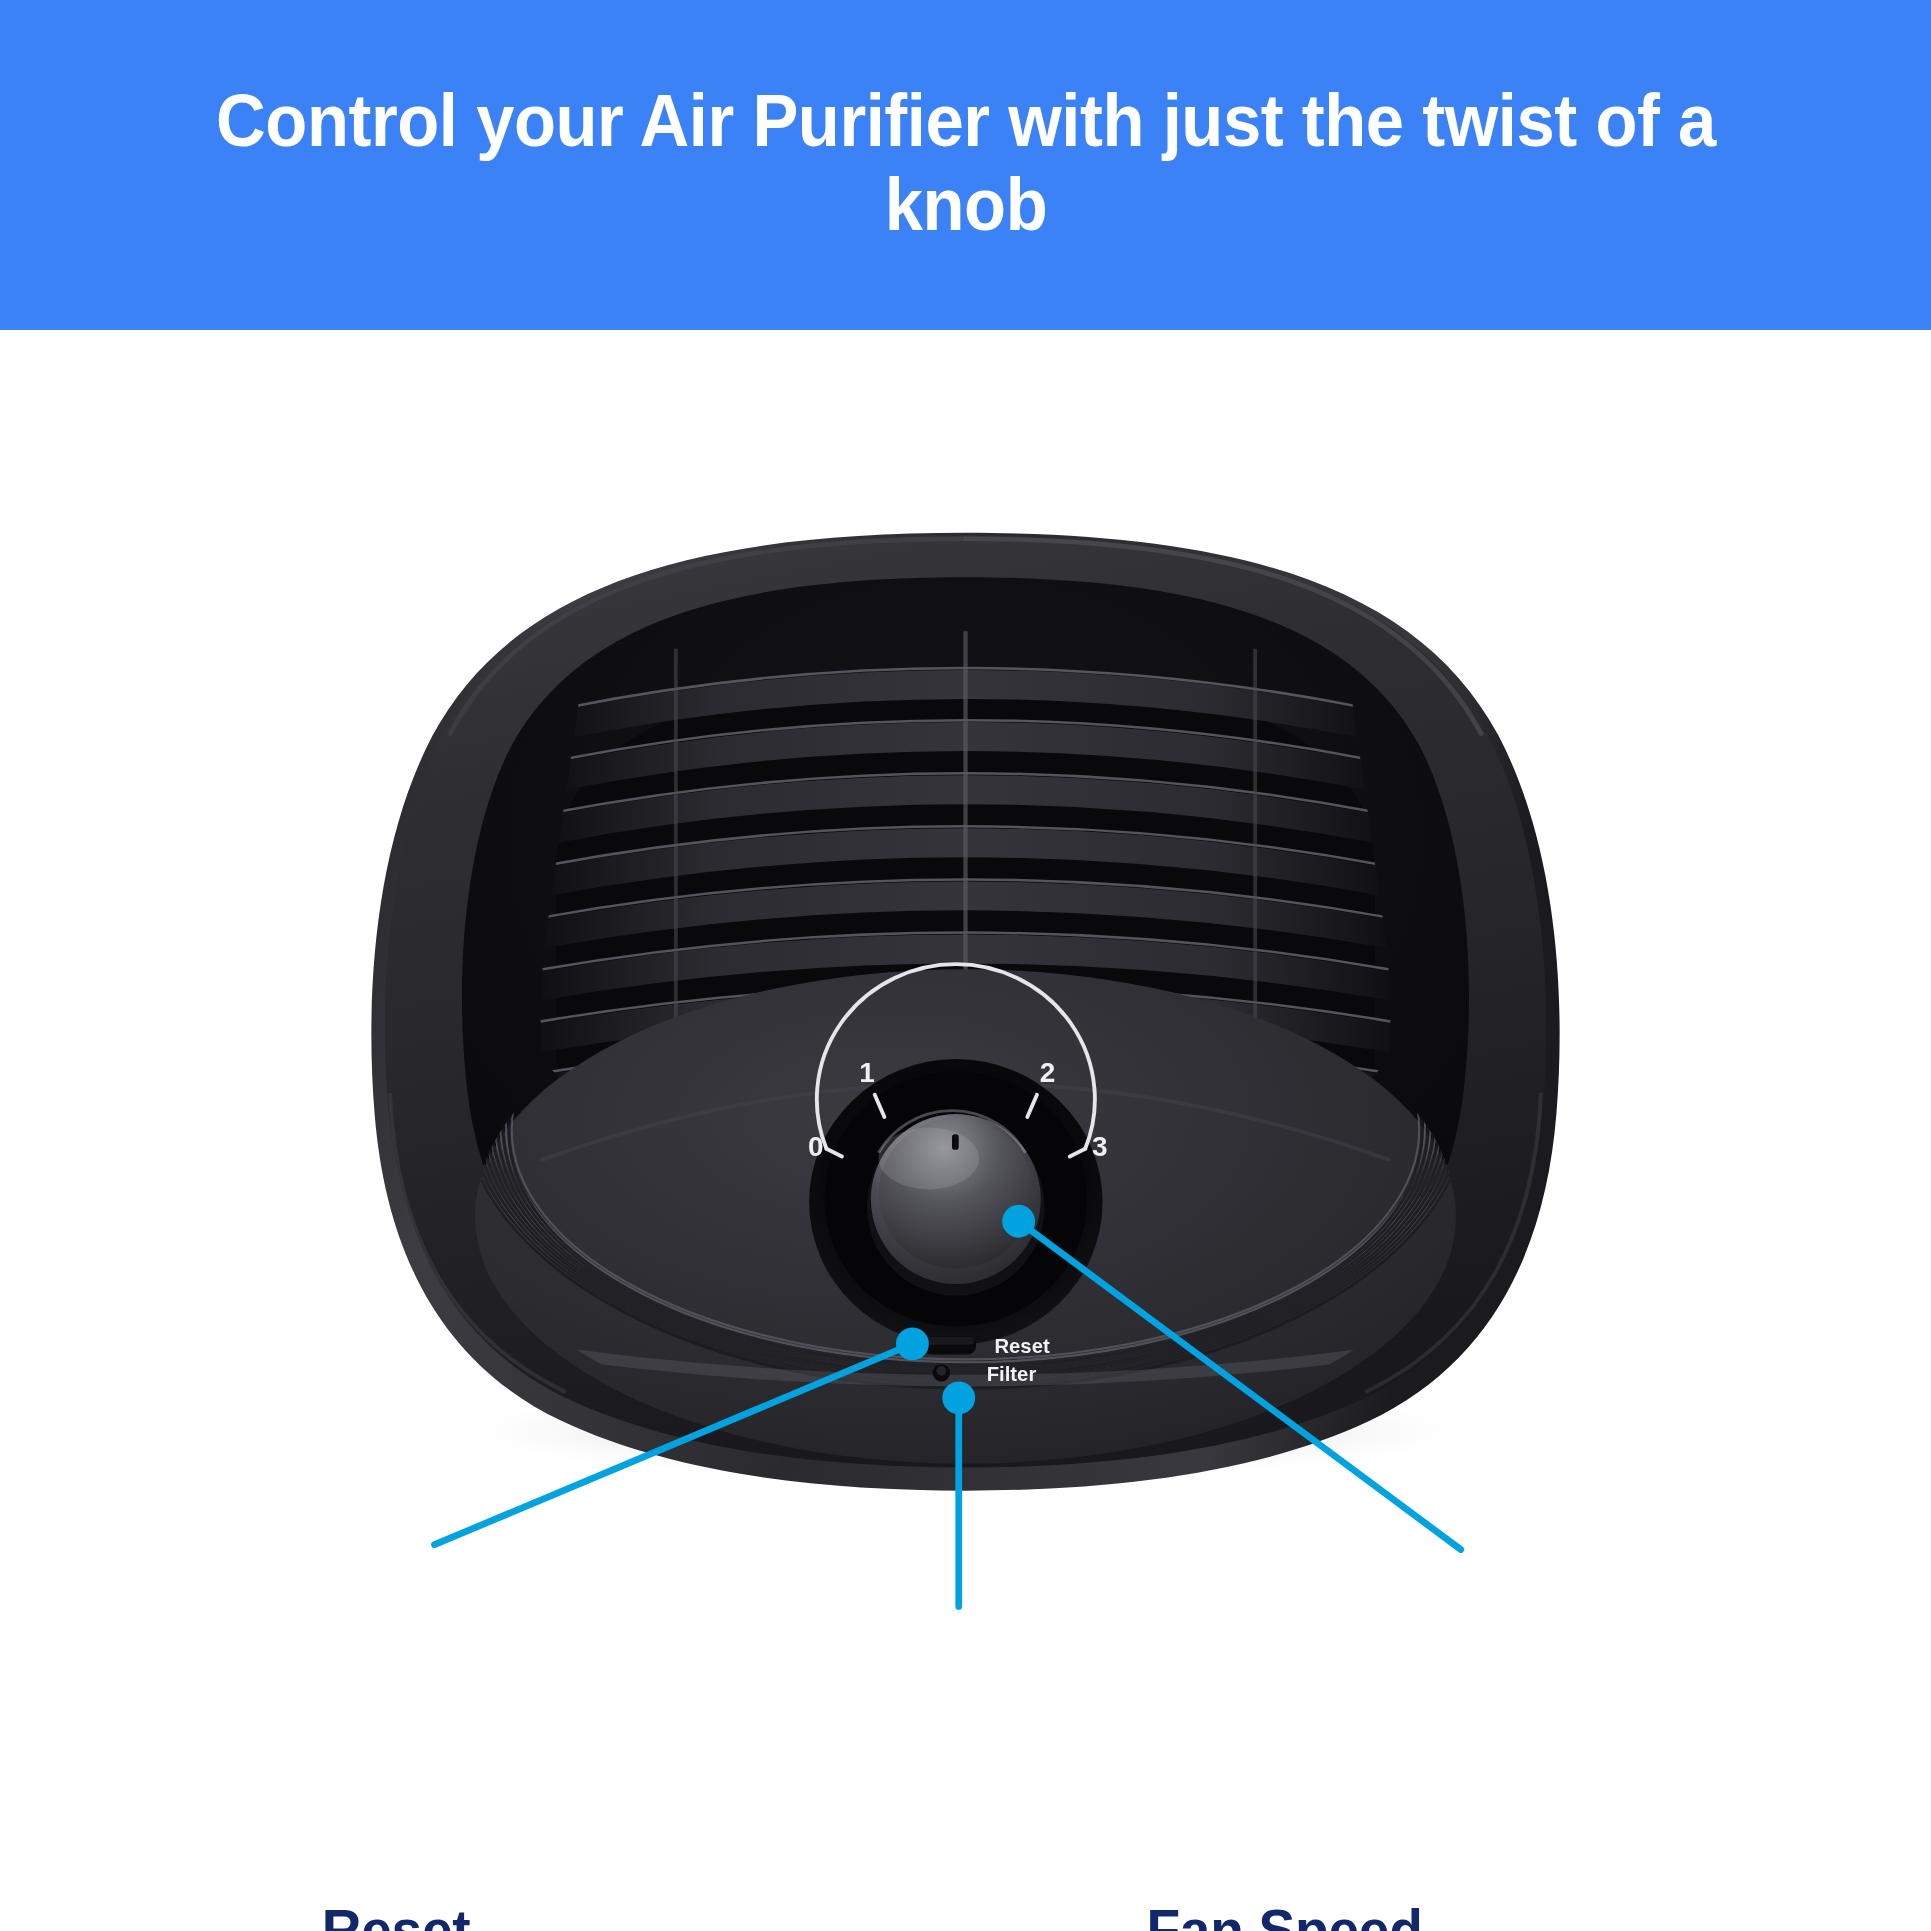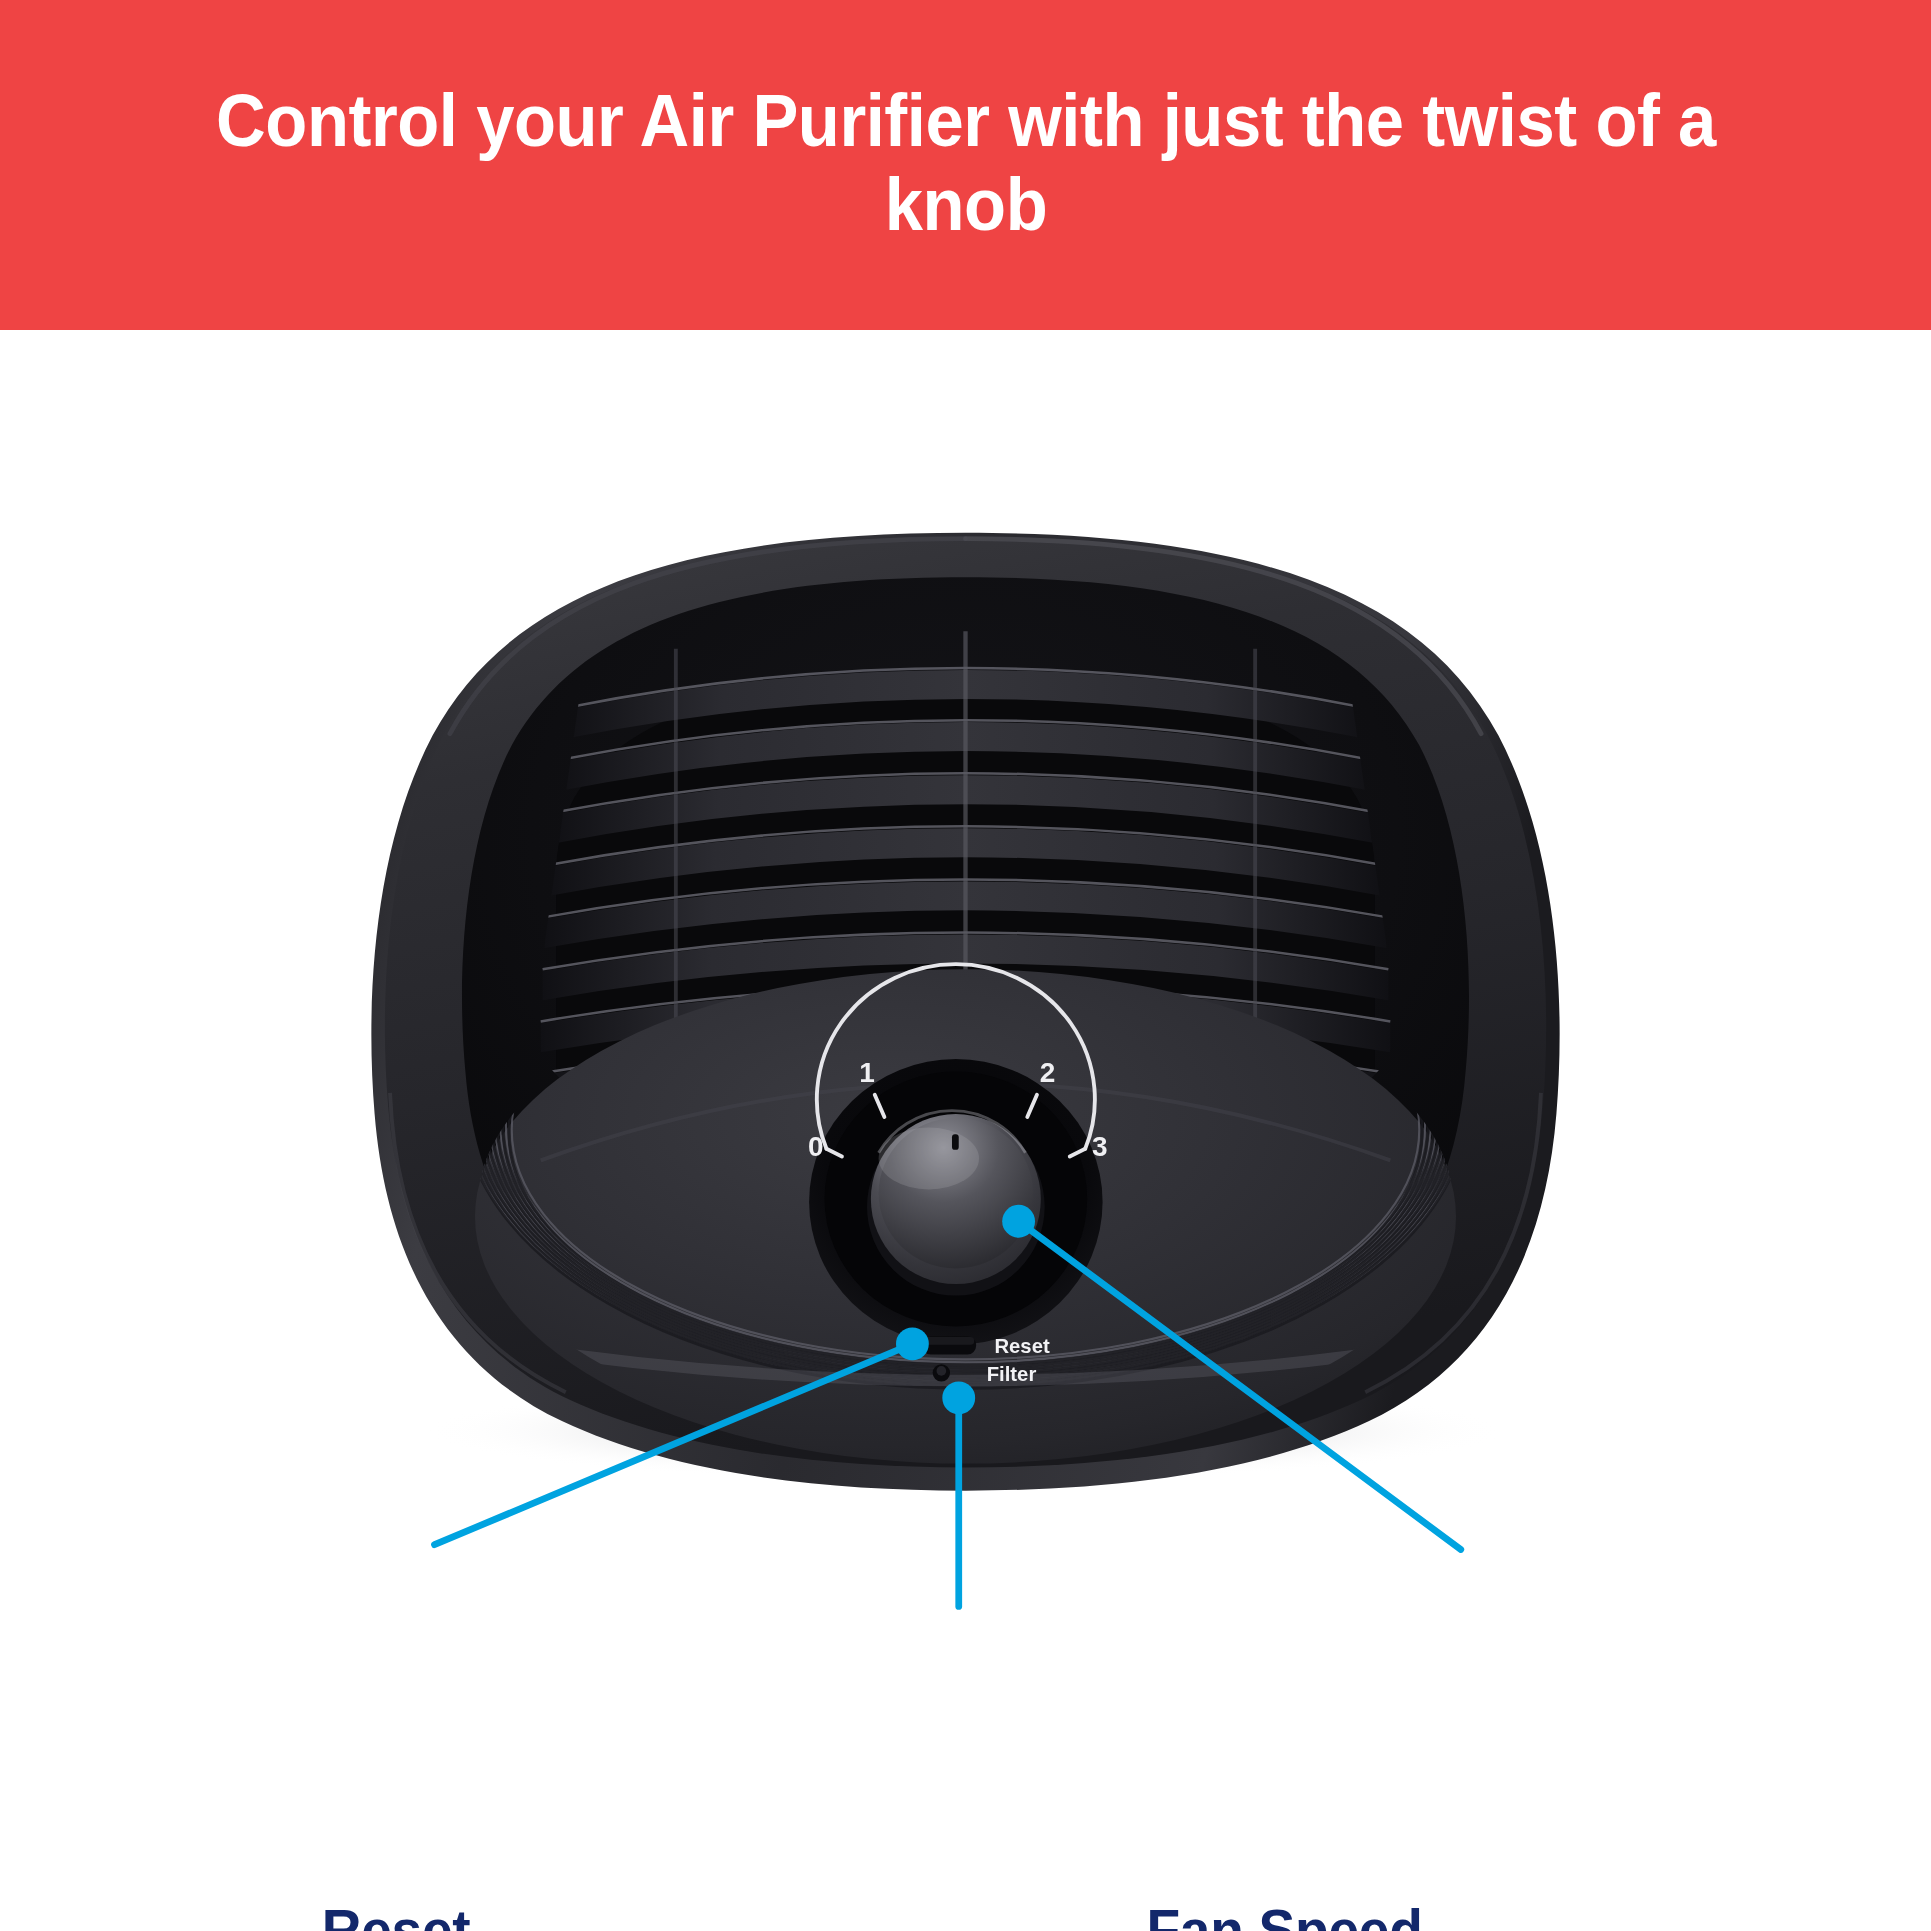--- a/index.html
+++ b/index.html
@@ -22,21 +22,21 @@
     overflow: hidden;
   }
 
   
   #header-banner {
     position: absolute;
     left: 0;
     top: 0;
     width: 1931px;
     height: 330px;
-    background: #ef4444;
+    background: #3b82f6;
     display: flex;
     align-items: center;
     justify-content: center;
     flex-direction: column;
   }
   #header-title {
     color: #ffffff;
     font-family: "Liberation Sans", sans-serif;
     font-weight: bold;
     font-size: 74px;

